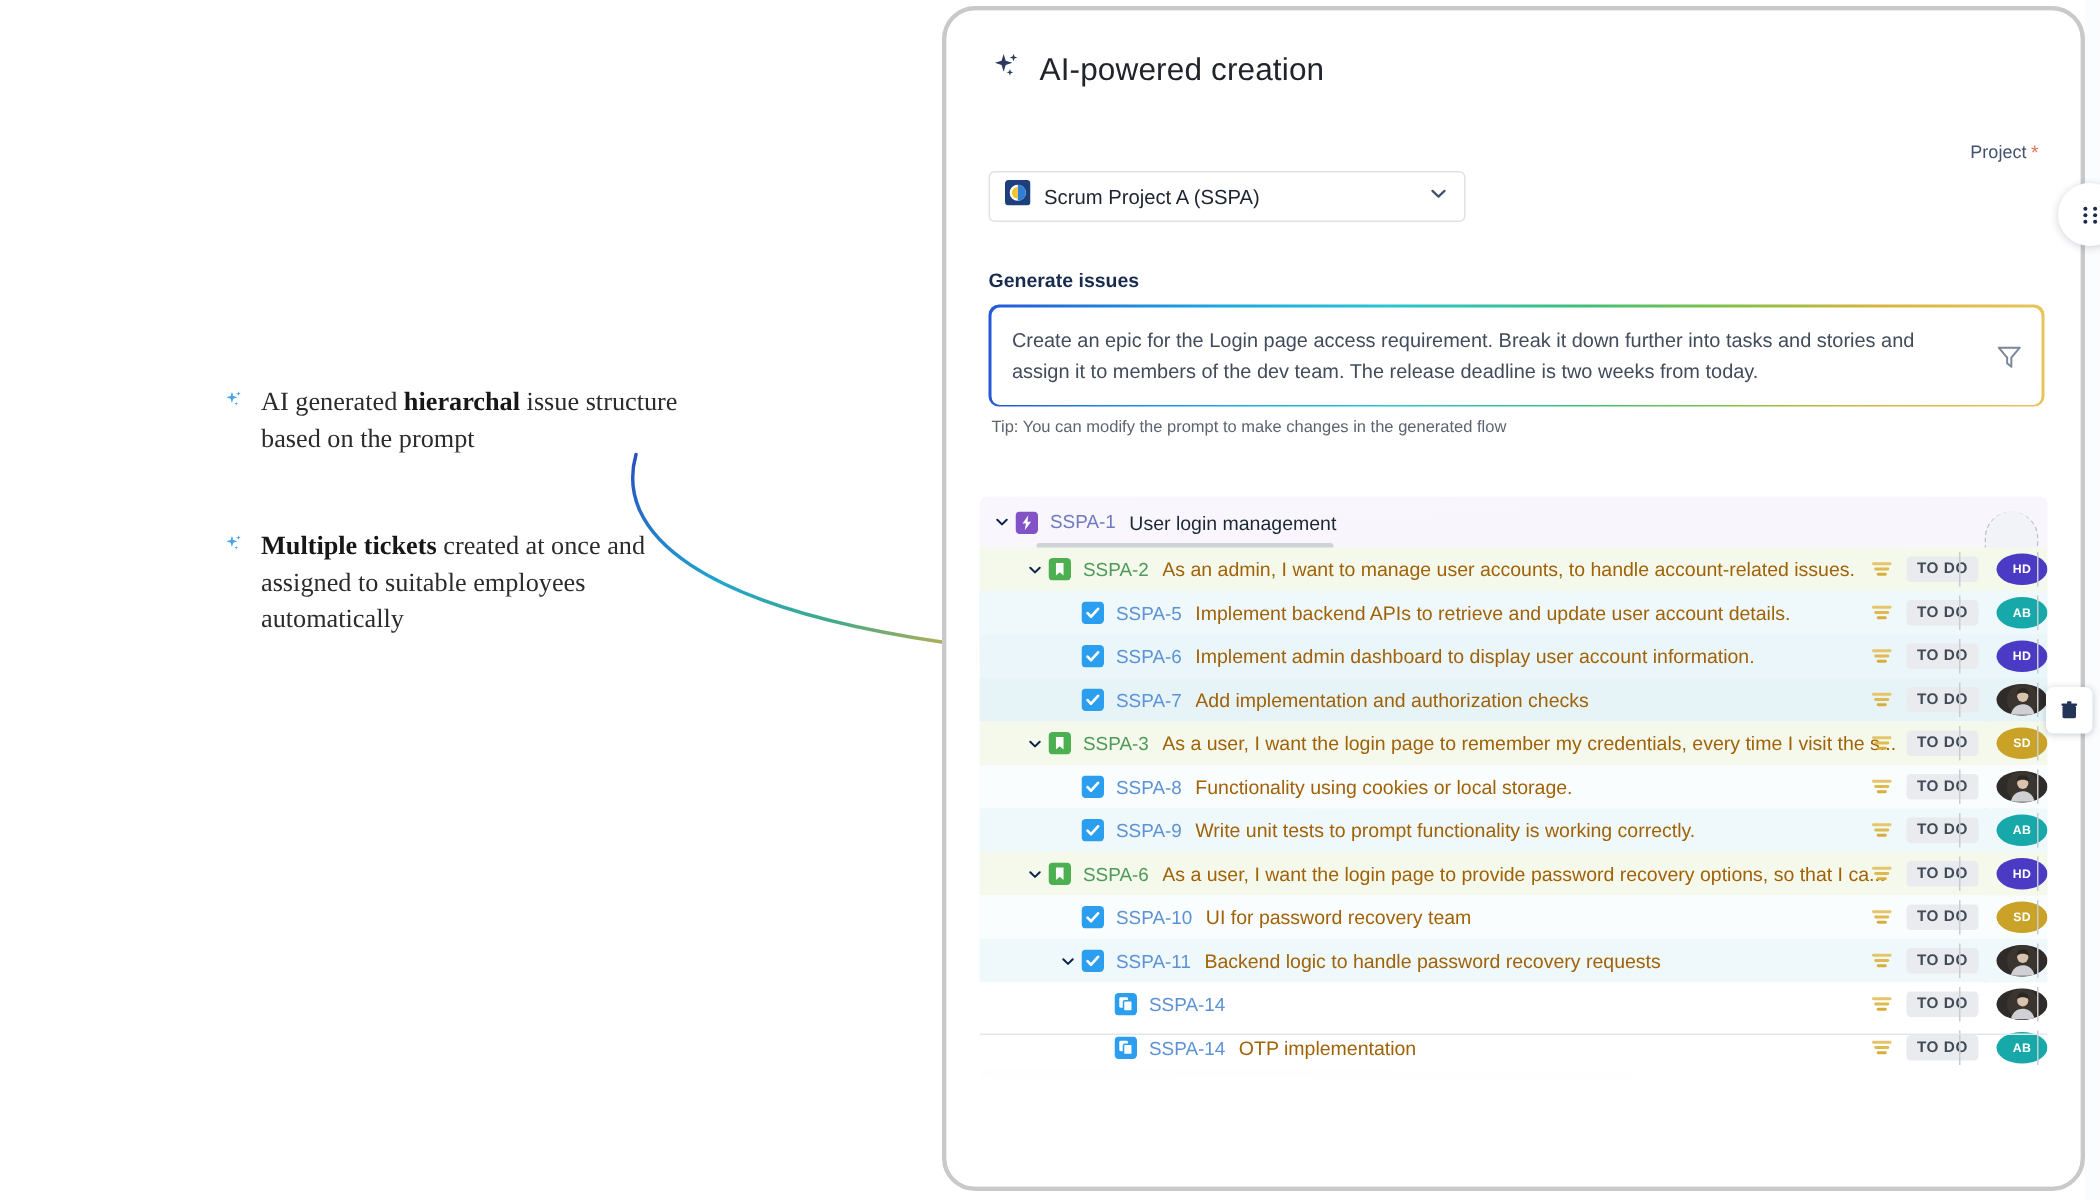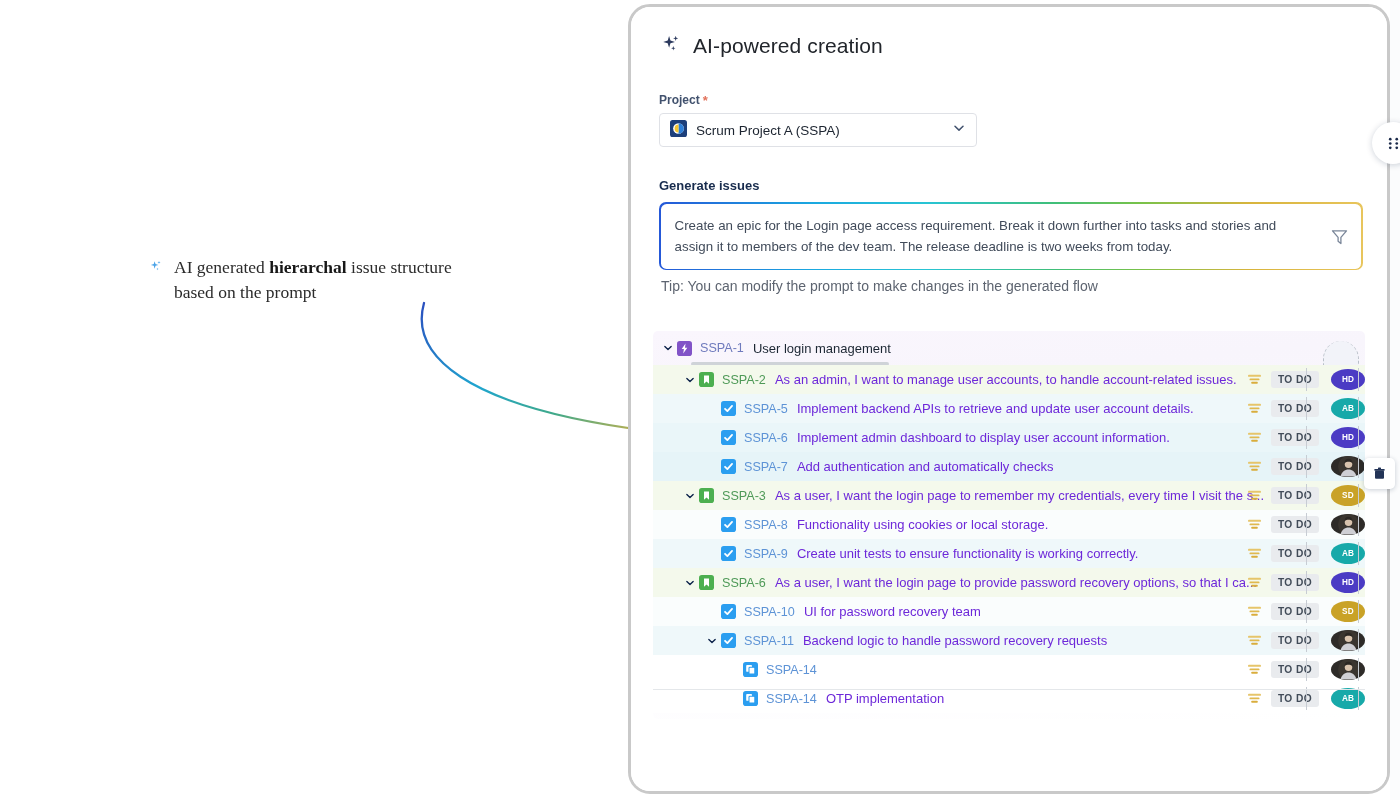--- a/index.html
+++ b/index.html
@@ -47,22 +47,22 @@
     padding: 26px 28px 0 28px;
     background: #fff;
   }
 
   
   #panel-header { display: flex; align-items: center; gap: 12px; margin-bottom: 34px; }
   #panel-title { font-size: 21px; color: #21252b; font-weight: 400; letter-spacing: .1px; }
 
   
   .field-label {
-    font-size: 12px; font-weight: 700; color: #42526e;
-    margin-bottom: 6px; display: flex; align-items: center; gap: 3px;
+    font-size: 12px; font-weight: 400; color: #42526e;
+    margin-bottom: 6px; display: flex; align-items: center; gap: 3px; justify-content: flex-end;
   }
   .req-star { color: #e2725b; font-size: 13px; line-height: 1; }
   #project-select {
     width: 318px; height: 34px;
     border: 1.5px solid #dfe1e6;
     border-radius: 4px;
     background: #fff;
     display: flex; align-items: center;
     padding: 0 10px;
     gap: 9px;
@@ -93,21 +93,21 @@
     line-height: 1.62;
     color: #414b5a;
   }
   #send-btn {
     position: absolute;
     right: 11px; top: 50%; transform: translateY(-50%);
     width: 26px; height: 26px;
     display: flex; align-items: center; justify-content: center;
     cursor: pointer;
   }
-  #prompt-tip { font-size: 14px; color: #5d6470; margin: 8px 0 0 2px; }
+  #prompt-tip { font-size: 11px; color: #5d6470; margin: 8px 0 0 2px; }
 
   
   #tree {
     position: absolute;
     left: 22px; right: 22px;
     top: 324px;
     height: 388px;
     background: linear-gradient(175deg,#faf6fd 0%,#f8f5fc 16%,#ffffff 100%);
     border-radius: 5px;
     overflow: hidden;
@@ -138,21 +138,21 @@
   .indent { flex: 0 0 auto; }
 
   .type-icon { flex: 0 0 auto; margin-right: 8px; display: flex; }
   .key {
     color: #5d93d6; font-size: 12.6px;
     margin-right: 9px; flex: 0 0 auto; cursor: pointer;
   }
   .key.epic-key  { color: #6f7bbd; }
   .key.story-key { color: #4f9a58; }
   .summary {
-    color: #6d28d9; font-size: 13px;
+    color: #a16207; font-size: 13px;
     overflow: hidden; text-overflow: ellipsis;
     flex: 1 1 auto; min-width: 0; padding-right: 8px;
   }
   .summary.epic-sum { color: #1c2733; }
 
   
   .row-right {
     position: absolute; right: 0; top: 0; bottom: 0;
     display: flex; align-items: center; gap: 0;
     padding-right: 0;
@@ -226,20 +226,28 @@
 <body>
 
 <div id="annotations">
     <div class="anno-block">
       <span class="anno-spark"><svg width="15" height="15" viewBox="0 0 24 24">
           <path d="M10.6 3.4 L12 8 L16.6 9.4 L12 10.8 L10.6 15.4 L9.2 10.8 L4.6 9.4 L9.2 8 Z" fill="#4aa3e8"></path>
           <path d="M17.6 3 L18.2 4.9 L20.1 5.5 L18.2 6.1 L17.6 8 L17 6.1 L15.1 5.5 L17 4.9 Z" fill="#4aa3e8"></path>
           <path d="M15.2 14 L15.7 15.5 L17.2 16 L15.7 16.5 L15.2 18 L14.7 16.5 L13.2 16 L14.7 15.5 Z" fill="#4aa3e8"></path>
         </svg></span>
       <div class="anno-text">AI generated <b>hierarchal</b> issue structure based on the prompt</div>
+    </div>
+    <div class="anno-block">
+      <span class="anno-spark"><svg width="15" height="15" viewBox="0 0 24 24">
+          <path d="M10.6 3.4 L12 8 L16.6 9.4 L12 10.8 L10.6 15.4 L9.2 10.8 L4.6 9.4 L9.2 8 Z" fill="#4aa3e8"></path>
+          <path d="M17.6 3 L18.2 4.9 L20.1 5.5 L18.2 6.1 L17.6 8 L17 6.1 L15.1 5.5 L17 4.9 Z" fill="#4aa3e8"></path>
+          <path d="M15.2 14 L15.7 15.5 L17.2 16 L15.7 16.5 L15.2 18 L14.7 16.5 L13.2 16 L14.7 15.5 Z" fill="#4aa3e8"></path>
+        </svg></span>
+      <div class="anno-text"><b>Multiple tickets</b> created at once and assigned to suitable employees automatically</div>
     </div>
   </div>
 
 <svg id="anno-arrow" width="285" height="155" viewBox="0 0 285 155">
   <defs>
     <linearGradient id="arrGrad" x1="0" y1="0" x2="1" y2="1">
       <stop offset="0%" stop-color="#2a4fbf"></stop>
       <stop offset="45%" stop-color="#1fa5cf"></stop>
       <stop offset="72%" stop-color="#3fa98a"></stop>
       <stop offset="100%" stop-color="#cbb04a"></stop>
@@ -408,21 +416,21 @@
           <div class="row tint-b3">
             <span class="indent" style="width:44px"></span>
             <span class="twisty blank"></span>
             <span class="type-icon">
               <svg width="15" height="15" viewBox="0 0 16 16">
                 <rect width="16" height="16" rx="3" fill="#2b9ef0"></rect>
                 <path d="M4.3 8.3 L6.8 10.8 L11.8 5.2" fill="none" stroke="#fff" stroke-width="1.9" stroke-linecap="round" stroke-linejoin="round"></path>
               </svg>
             </span>
             <span class="key">SSPA-7</span>
-            <span class="summary">Add authentication and automatically checks</span>
+            <span class="summary">Add implementation and authorization checks</span>
             <span class="row-right">
               <span class="prio">
                 <svg width="15" height="13" viewBox="0 0 16 14">
                   <rect x="1" y="2" width="14" height="2.1" rx="1" fill="#e6c56a"></rect>
                   <rect x="2.6" y="5.8" width="10.8" height="2.1" rx="1" fill="#e0b94f"></rect>
                   <rect x="4.4" y="9.5" width="7.2" height="2.1" rx="1" fill="#d9ad3c"></rect>
                 </svg>
               </span>
               <span class="status">TO DO</span>
               <span class="assignee">
@@ -507,21 +515,21 @@
           <div class="row tint-b1">
             <span class="indent" style="width:44px"></span>
             <span class="twisty blank"></span>
             <span class="type-icon">
               <svg width="15" height="15" viewBox="0 0 16 16">
                 <rect width="16" height="16" rx="3" fill="#2b9ef0"></rect>
                 <path d="M4.3 8.3 L6.8 10.8 L11.8 5.2" fill="none" stroke="#fff" stroke-width="1.9" stroke-linecap="round" stroke-linejoin="round"></path>
               </svg>
             </span>
             <span class="key">SSPA-9</span>
-            <span class="summary">Create unit tests to ensure functionality is working correctly.</span>
+            <span class="summary">Write unit tests to prompt functionality is working correctly.</span>
             <span class="row-right">
               <span class="prio">
                 <svg width="15" height="13" viewBox="0 0 16 14">
                   <rect x="1" y="2" width="14" height="2.1" rx="1" fill="#e6c56a"></rect>
                   <rect x="2.6" y="5.8" width="10.8" height="2.1" rx="1" fill="#e0b94f"></rect>
                   <rect x="4.4" y="9.5" width="7.2" height="2.1" rx="1" fill="#d9ad3c"></rect>
                 </svg>
               </span>
               <span class="status">TO DO</span>
               <span class="assignee">

